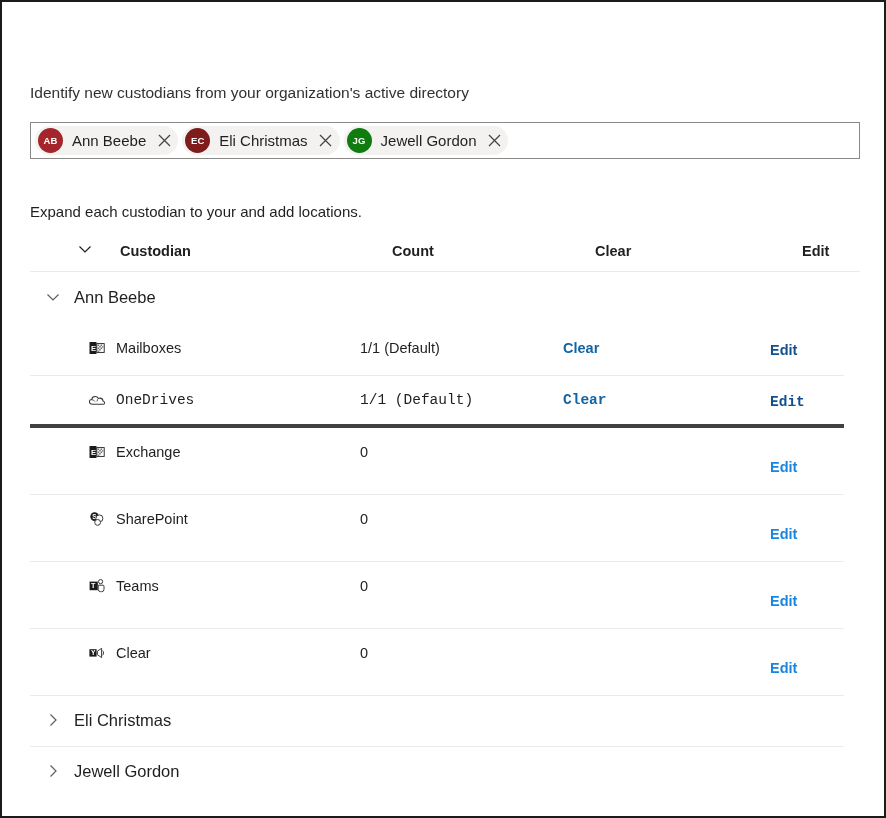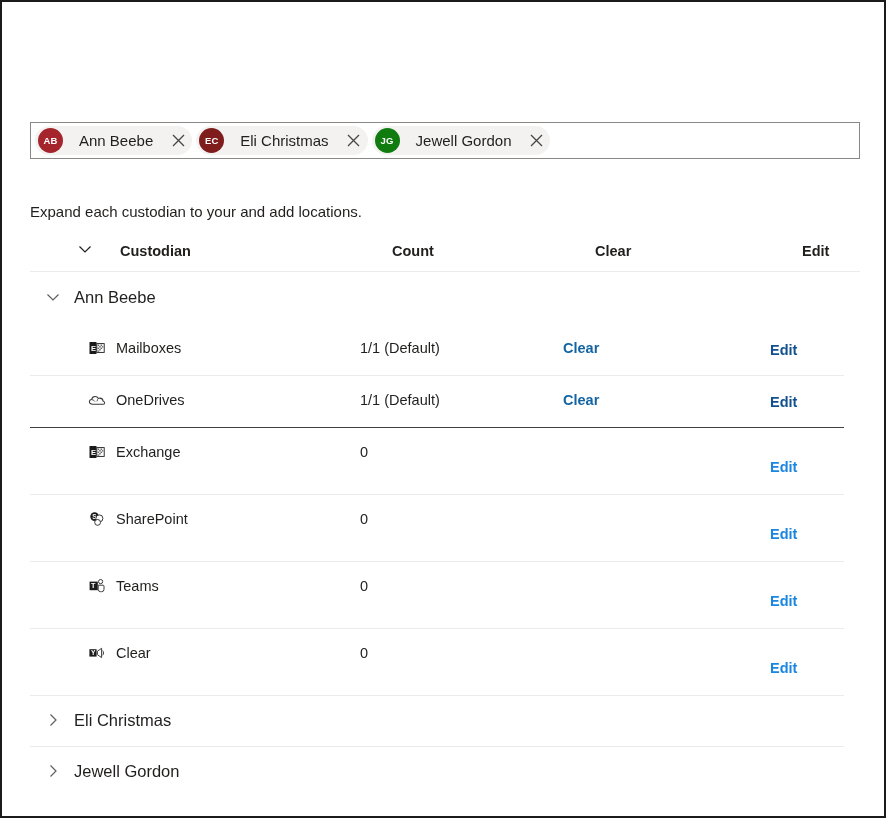--- a/index.html
+++ b/index.html
@@ -66,21 +66,20 @@
   }
   .token {
     display: flex;
     align-items: center;
     height: 29px;
     background: #f3f2f1;
     border-radius: 15px;
     padding: 0 2px 0 2px;
     margin-right: 4px;
     max-width: 100%;
-    gap: 7px;
   }
   .token-avatar {
     width: 25px;
     height: 25px;
     border-radius: 50%;
     flex: 0 0 auto;
     color: #ffffff;
     font-size: 9.5px;
     font-weight: bold;
     letter-spacing: 0.2px;
@@ -228,21 +227,21 @@
     line-height: 19px;
     cursor: pointer;
   }
   .loc-row.r-0 .loc-edit { top: 17px; color: #12508f; }
   .loc-row.r-1 .loc-edit { top: 17px; color: #12508f; }
   .loc-row.r-2 .loc-edit { top: 30px; color: #1a86e0; }
   .loc-row.r-3 .loc-edit { top: 30px; color: #1a86e0; }
   .loc-row.r-4 .loc-edit { top: 30px; color: #1a86e0; }
   .loc-row.r-5 .loc-edit { top: 30px; color: #1a86e0; }
 
-  .loc-row.r-1 { border-bottom: 1px solid #404040; }
+  .loc-row.r-1 { border-bottom: 4px solid #404040; font-family: Liberation Mono, monospace; }
 
   .collapsed-row {
     position: relative;
     height: 51px;
     width: 814px;
     box-sizing: border-box;
     border-bottom: 1px solid #edebe9;
     cursor: pointer;
   }
   .collapsed-row.last { border-bottom: none; }
@@ -261,20 +260,21 @@
     color: #201f1e;
     line-height: 24px;
   }
 </style>
 </head>
 <body>
 
 <div class="screen">
   <div class="inner">
 
+    <div class="page-subtitle">Identify new custodians from your organization's active directory</div>
 
     <div class="picker" id="picker">
         <div class="token">
           <div class="token-avatar" style="background: rgb(164, 38, 44);">AB</div>
           <span class="token-name">Ann Beebe</span>
           <span class="token-remove">
             <svg width="13" height="13" viewBox="0 0 13 13">
               <path d="M1 1 L12 12 M12 1 L1 12" fill="none" stroke="#484644" stroke-width="1.3"></path>
             </svg>
           </span>

